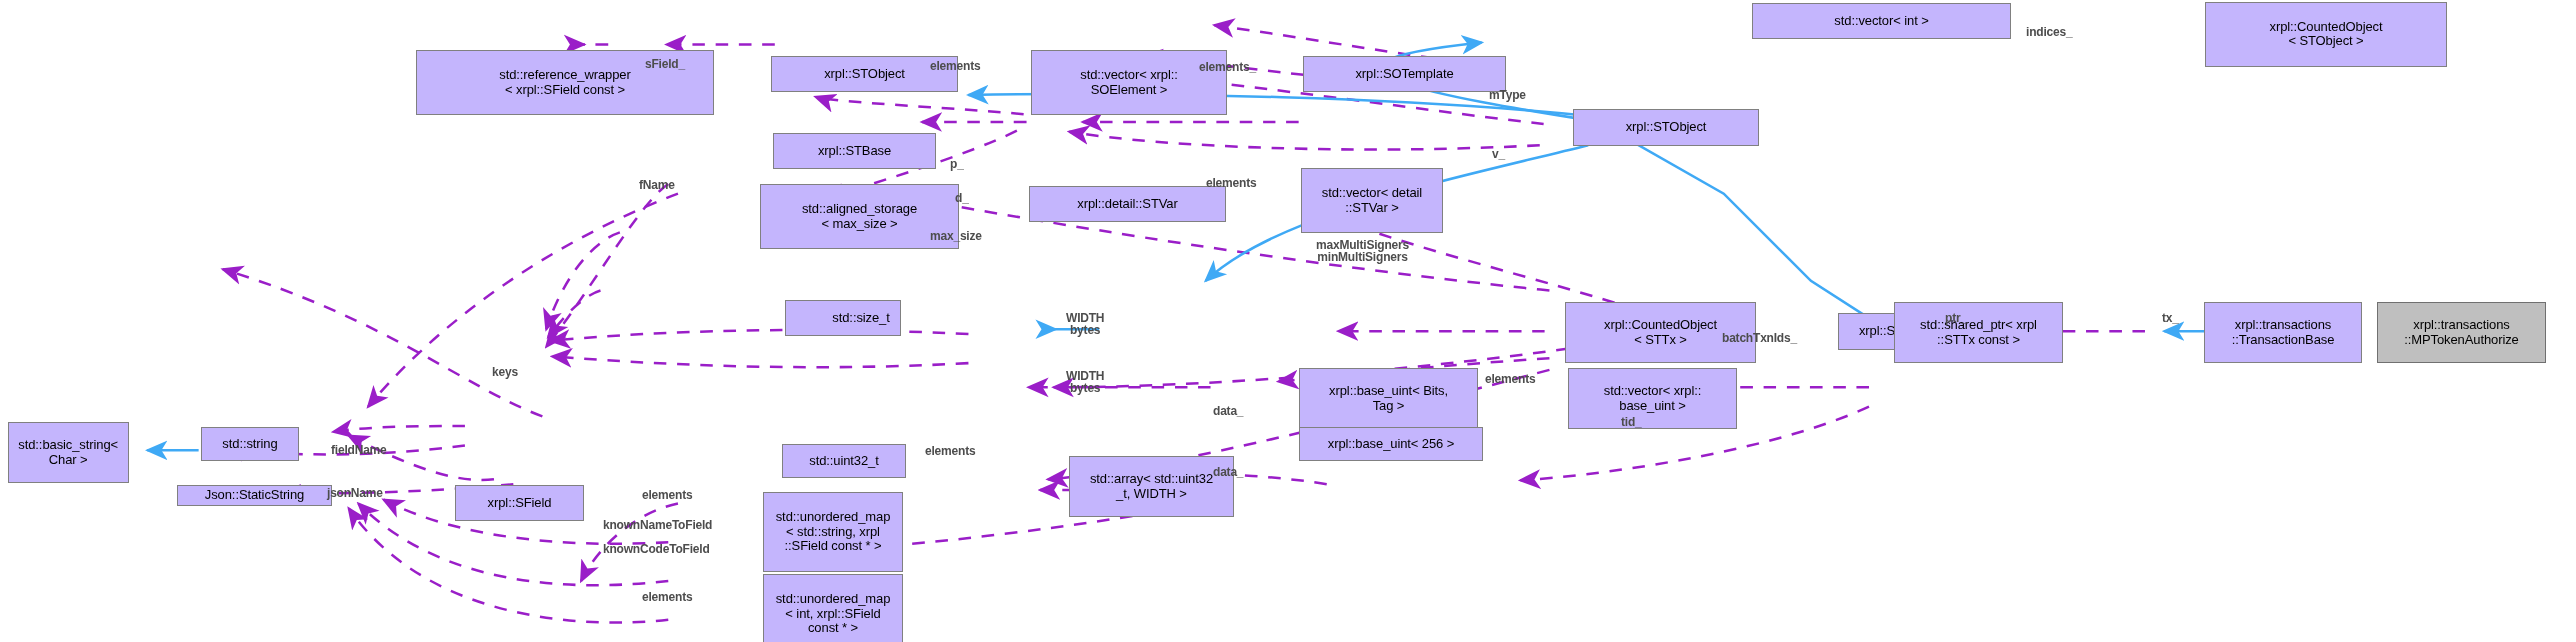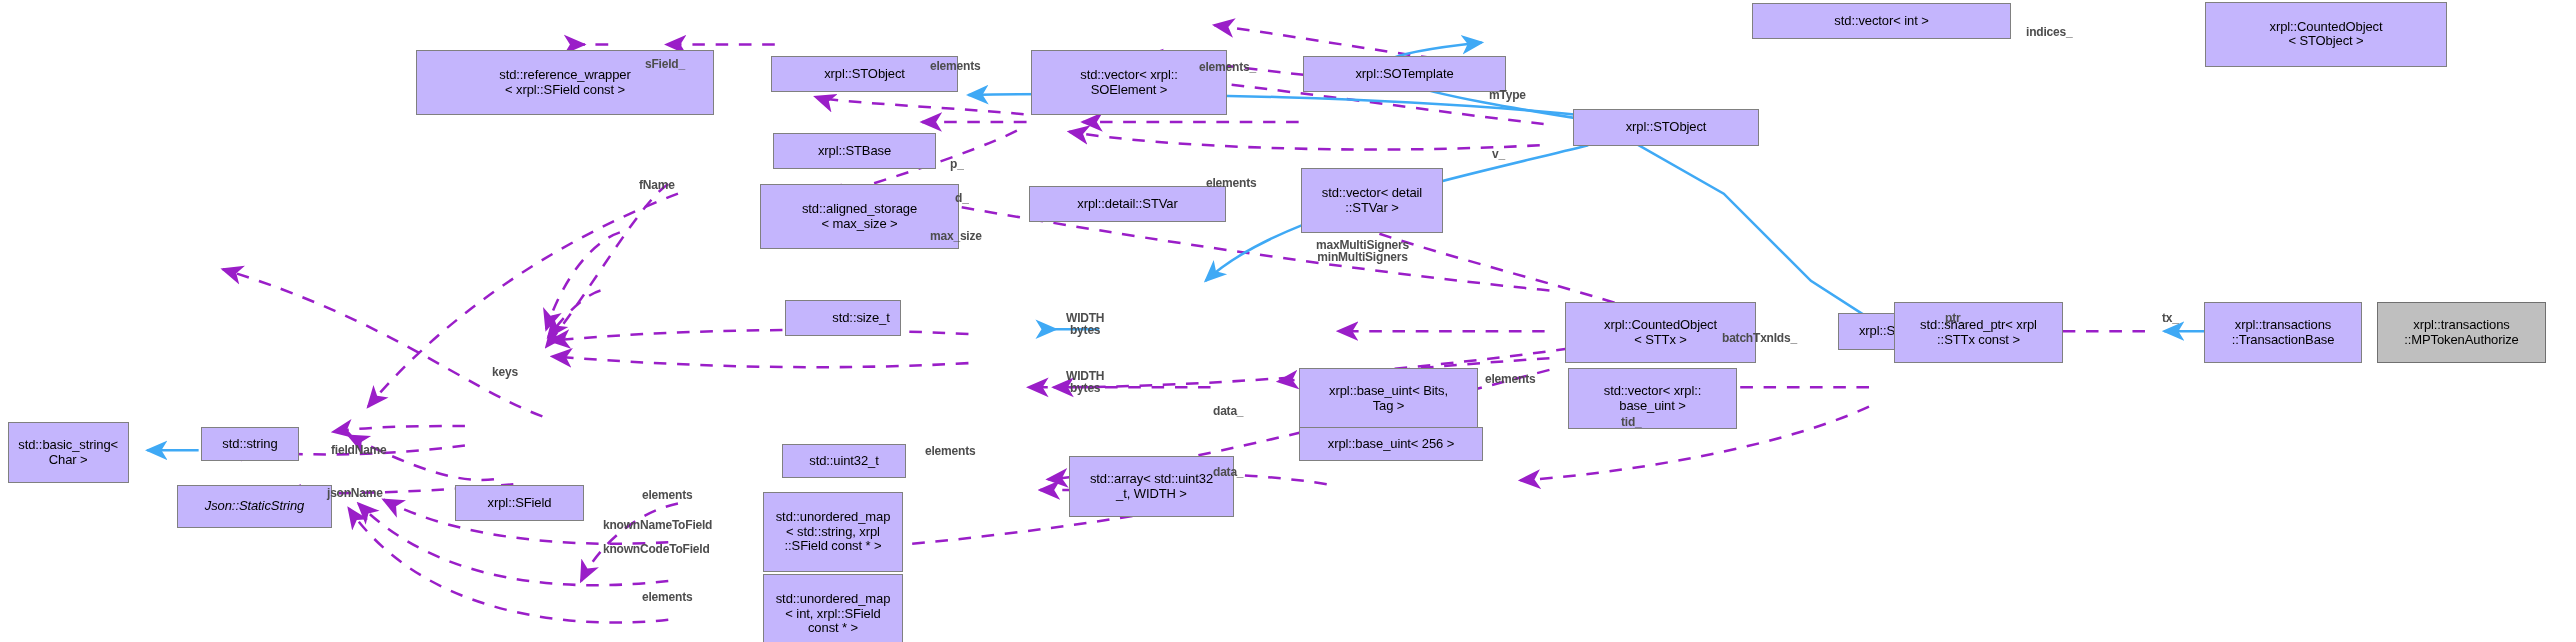--- a/index.html
+++ b/index.html
@@ -154,21 +154,21 @@
 Tag &gt;</div>
   <div class="node" style="left: 1568px; top: 368px; width: 169px; height: 61px;">std::vector&lt; xrpl::
 base_uint &gt;</div>
   <div class="node" style="left: 1299px; top: 427px; width: 184px; height: 34px;">xrpl::base_uint&lt; 256 &gt;</div>
   <div class="node" style="left: 7.7px; top: 422px; width: 121px; height: 61px;">std::basic_string&lt;
 Char &gt;</div>
   <div class="node" style="left: 201px; top: 427px; width: 98px; height: 34px;">std::string</div>
   <div class="node" style="left: 782px; top: 444px; width: 124px; height: 34px;">std::uint32_t</div>
   <div class="node" style="left: 1069px; top: 456px; width: 165px; height: 61px; text-align: center;">std::array&lt; std::uint32
 _t, WIDTH &gt;</div>
-  <div class="node" style="left: 177px; top: 485px; width: 155px; height: 43px; font-style: italic;">Json::StaticString</div>
+  <div class="node" style="left: 177px; top: 485px; width: 155px; height: 21px;">Json::StaticString</div>
   <div class="node" style="left: 455px; top: 485px; width: 129px; height: 36px;">xrpl::SField</div>
   <div class="node" style="left: 763px; top: 492px; width: 140px; height: 80px;">std::unordered_map
 &lt; std::string, xrpl
 ::SField const * &gt;</div>
   <div class="node" style="left: 763px; top: 574px; width: 140px; height: 80px;">std::unordered_map
 &lt; int, xrpl::SField
 const * &gt;</div>
 
   <div class="edge-label" style="left: 2026px; top: 26px;">indices_</div>
   <div class="edge-label" style="left: 645px; top: 58px;">sField_</div>

